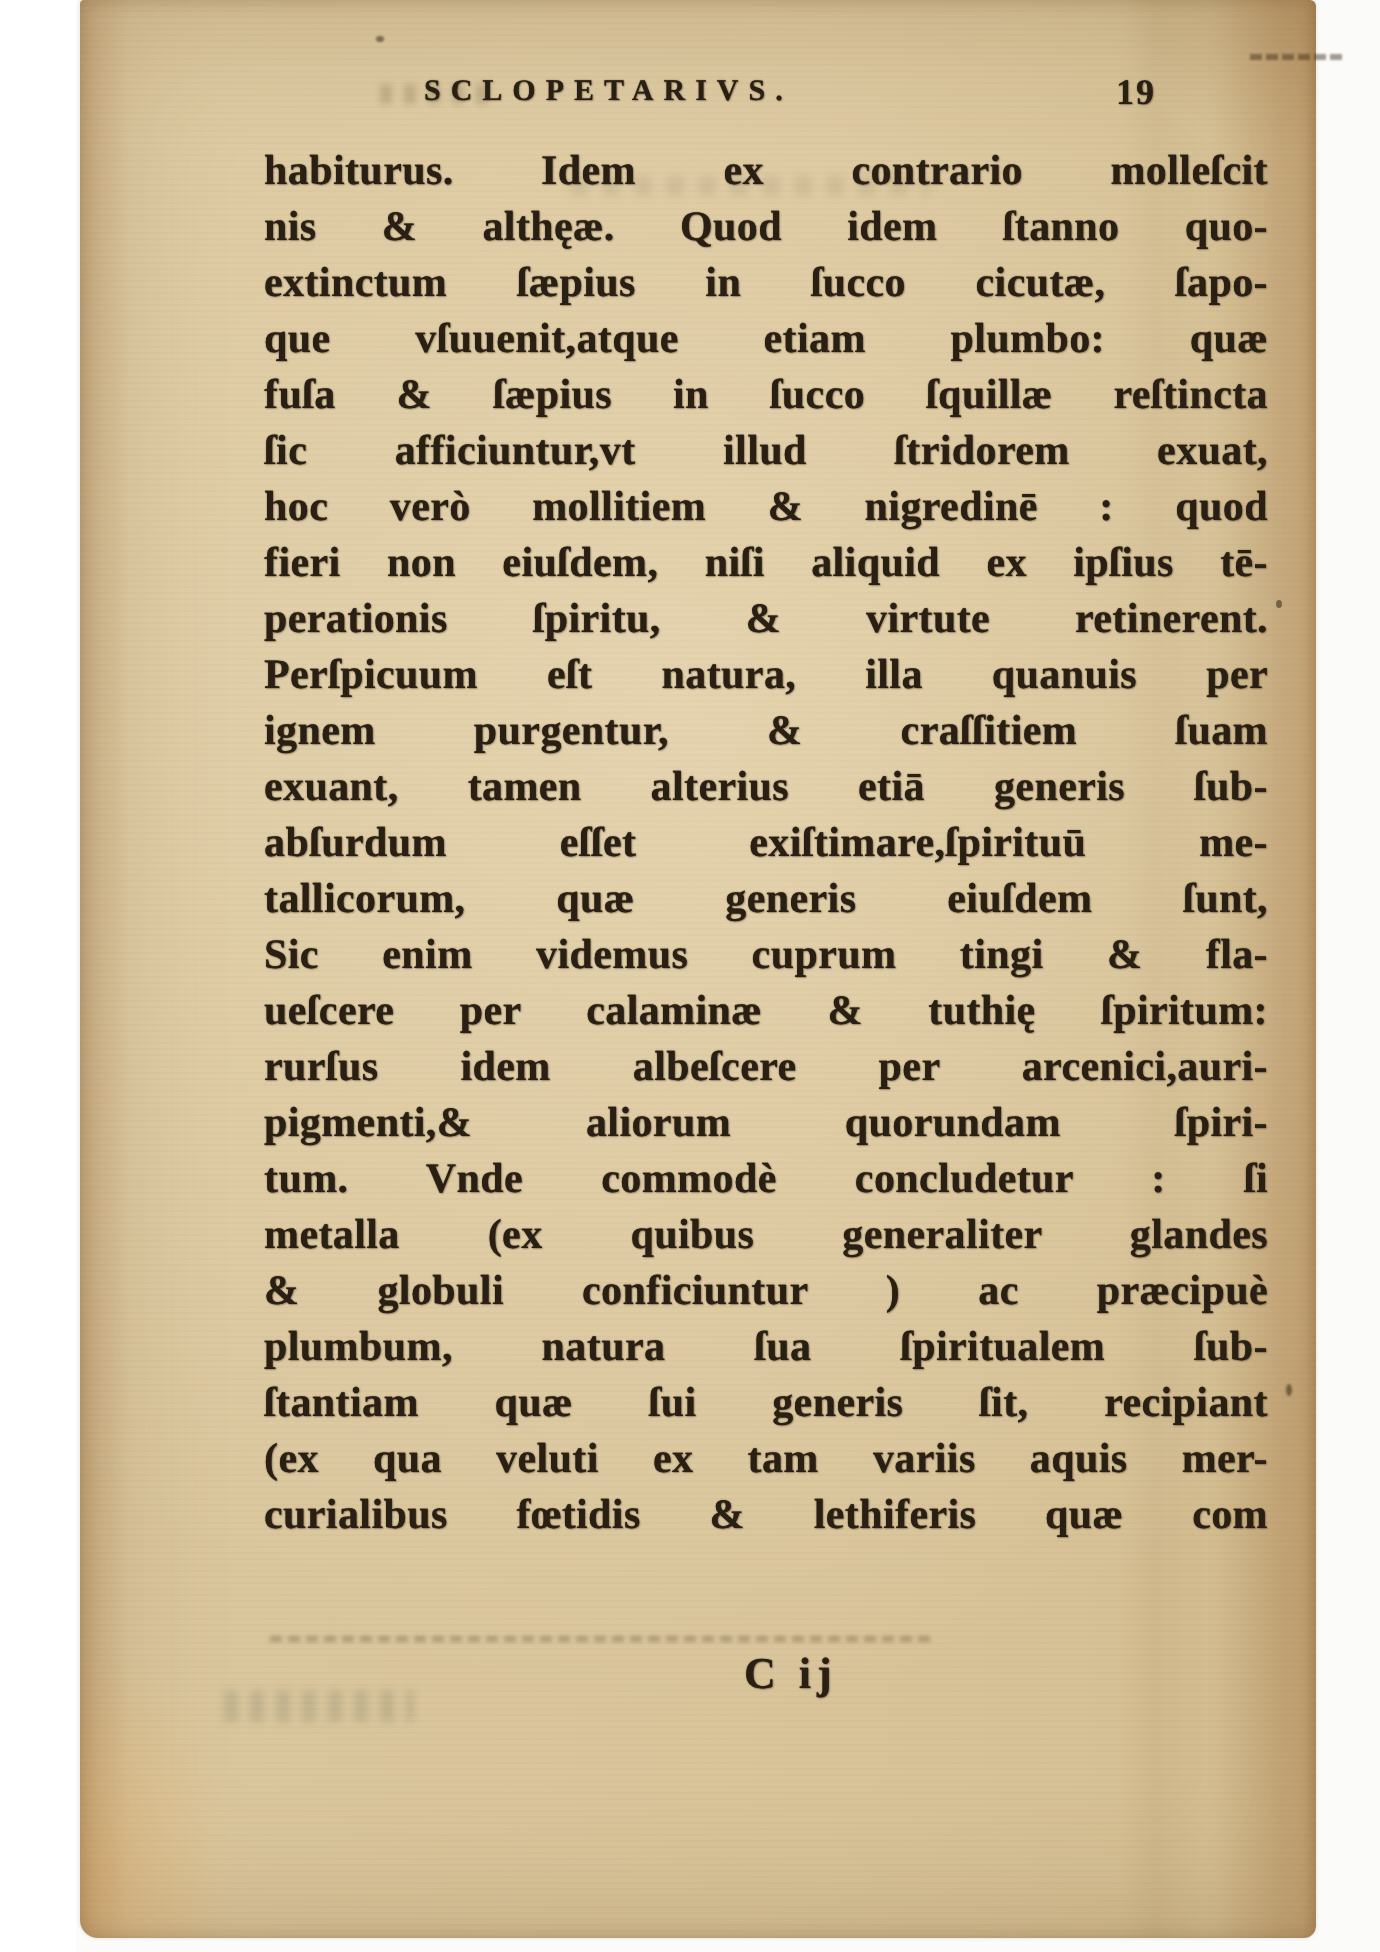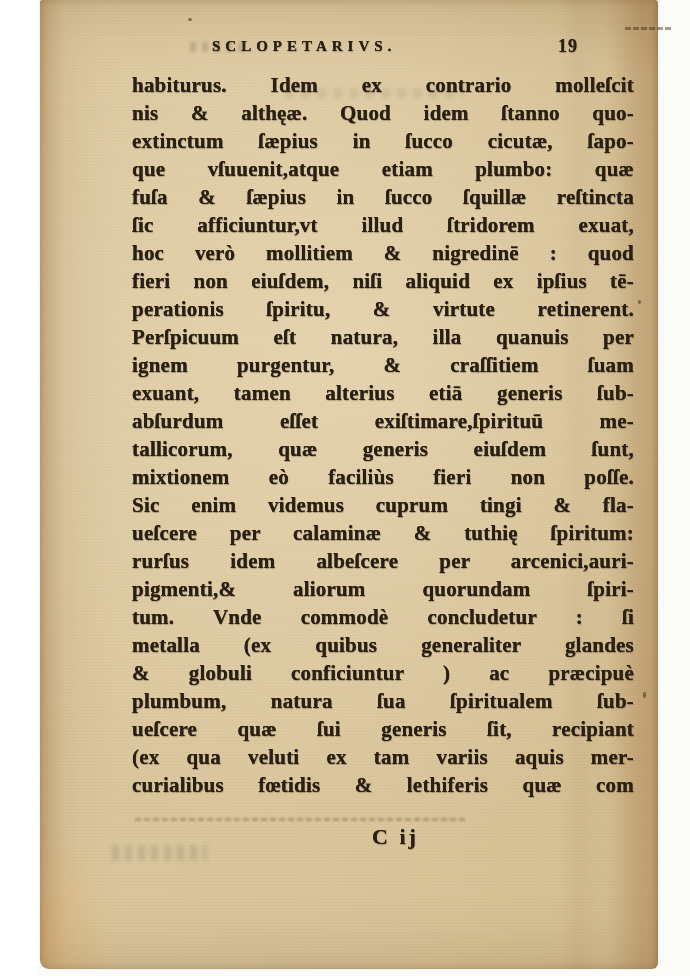--- a/index.html
+++ b/index.html
@@ -153,30 +153,29 @@
       <div class="line ink">fuſa &amp; ſæpius in ſucco ſquillæ reſtincta</div>
       <div class="line ink">ſic afficiuntur,vt illud ſtridorem exuat,</div>
       <div class="line ink">hoc verò mollitiem &amp; nigredinē : quod</div>
       <div class="line ink">fieri non eiuſdem, niſi aliquid ex ipſius tē-</div>
       <div class="line ink">perationis ſpiritu, &amp; virtute retinerent.</div>
       <div class="line ink">Perſpicuum eſt natura, illa quanuis per</div>
       <div class="line ink">ignem purgentur, &amp; craſſitiem ſuam</div>
       <div class="line ink">exuant, tamen alterius etiā generis ſub-</div>
       <div class="line ink">abſurdum eſſet exiſtimare,ſpirituū me-</div>
       <div class="line ink">tallicorum, quæ generis eiuſdem ſunt,</div>
-      <div class="line ink">mixtionem eò faciliùs fieri non poſſe.</div>
       <div class="line ink">Sic enim videmus cuprum tingi &amp; fla-</div>
       <div class="line ink">ueſcere per calaminæ &amp; tuthię ſpiritum:</div>
       <div class="line ink">rurſus idem albeſcere per arcenici,auri-</div>
       <div class="line ink">pigmenti,&amp; aliorum quorundam ſpiri-</div>
       <div class="line ink">tum.  Vnde commodè concludetur : ſi</div>
       <div class="line ink">metalla (ex quibus generaliter glandes</div>
       <div class="line ink">&amp; globuli conficiuntur ) ac præcipuè</div>
       <div class="line ink">plumbum, natura ſua ſpiritualem ſub-</div>
-      <div class="line ink">ueſcere quæ ſui generis ſit, recipiant</div>
+      <div class="line ink">ſtantiam quæ ſui generis ſit, recipiant</div>
       <div class="line ink">(ex qua veluti ex tam variis aquis mer-</div>
       <div class="line ink">curialibus fœtidis &amp; lethiferis quæ com</div>
     </div>
 
     <div class="signature-row">
       <span class="signature-mark ink">C ij</span>
     </div>
 
   </div>
 </div>

